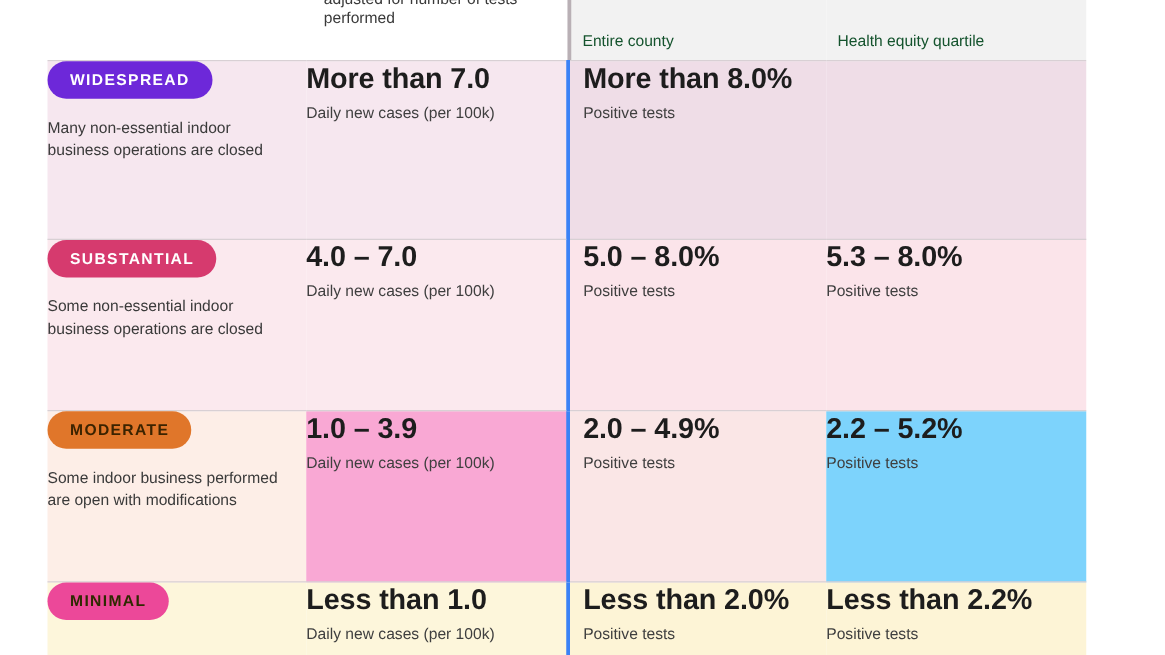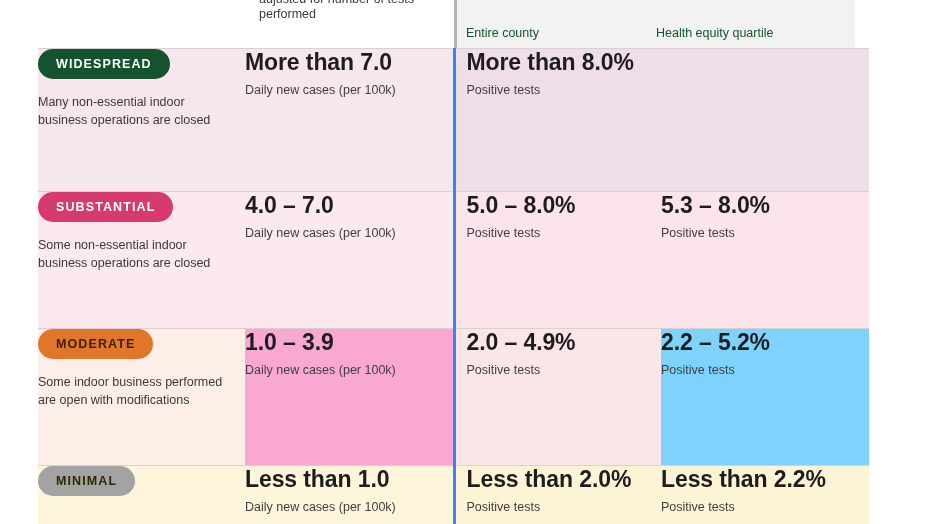--- a/index.html
+++ b/index.html
@@ -55,21 +55,21 @@
     top: -8px;
   }
   .hdr-entire {
     left: 416px;
     width: 207px;
     background: #f2f2f2;
     border-left: 3px solid #b9b0b5;
     padding: 0 0 0 9px;
   }
   .hdr-equity {
-    left: 609px;
+    left: 623px;
     width: 208px;
     background: #f2f2f2;
     padding: 0 0 0 9px;
   }
   .hdr-sub-label {
     font-size: 12.5px;
     color: #14532d;
     position: absolute;
     bottom: 8px;
   }
@@ -106,24 +106,24 @@
   .chip {
     display: inline-block;
     border-radius: 16px;
     padding: 8px 18px;
     font-size: 12.5px;
     font-weight: bold;
     letter-spacing: 1.1px;
     color: #ffffff;
     white-space: nowrap;
   }
-  .chip-dark  { background: #14532d; }
+  .chip-dark  { background: #6d28d9; }
   .chip-pink  { background: #d63a6e; }
   .chip-orange{ background: #e0762a; color: #3b2300; }
-  .chip-yellow{ background: #a3a3a3; color: #2f2a00; }
+  .chip-yellow{ background: #ec4899; color: #2f2a00; }
 
   .tier-desc {
     margin-top: 14px;
     font-size: 12.5px;
     line-height: 18px;
     color: #3a3a3a;
     max-width: 185px;
   }
 
   

